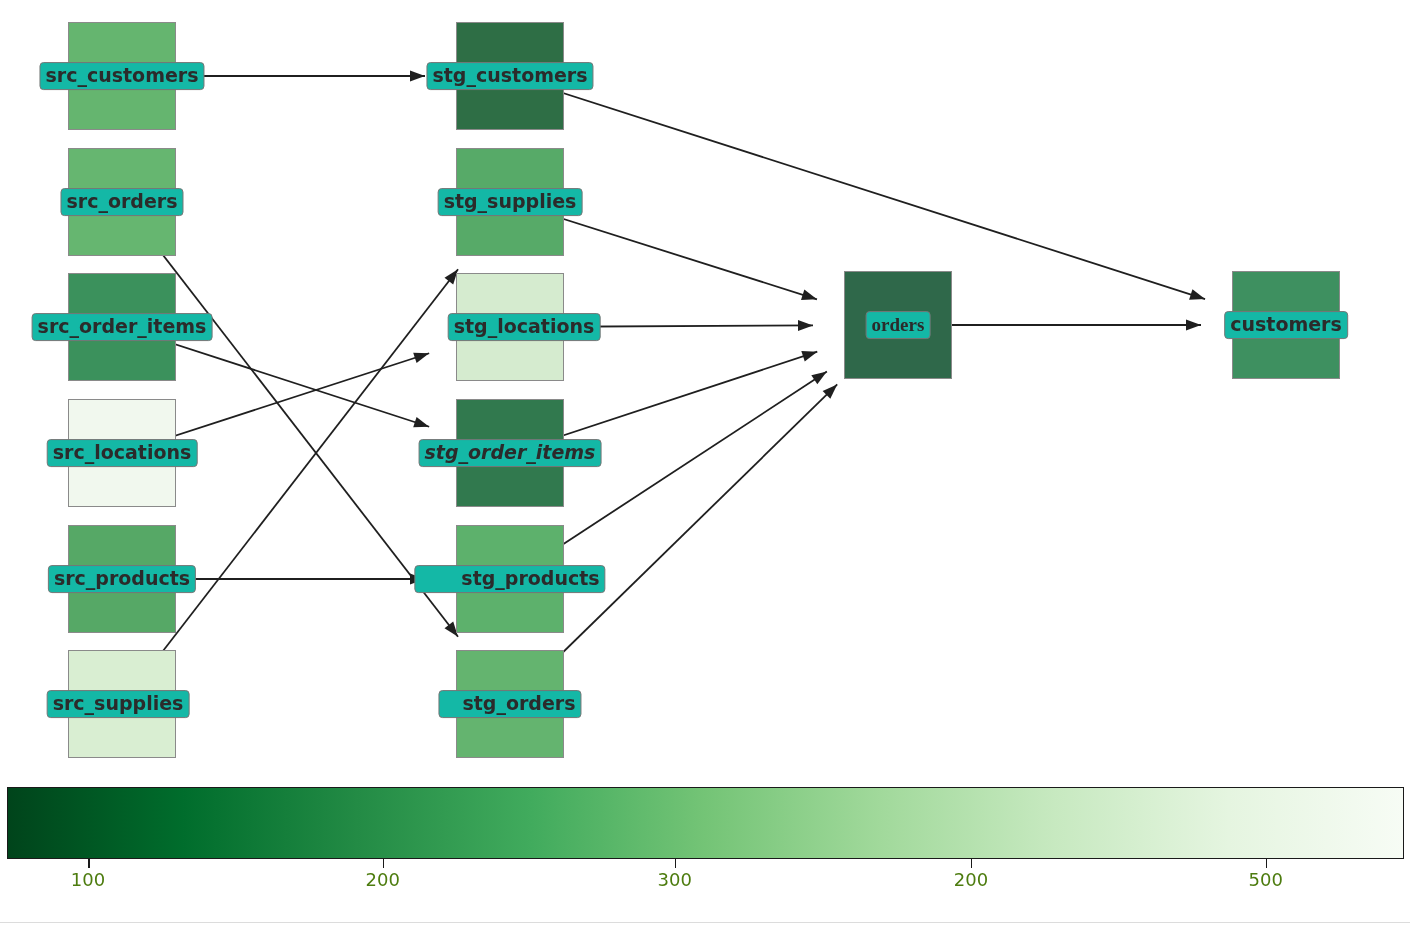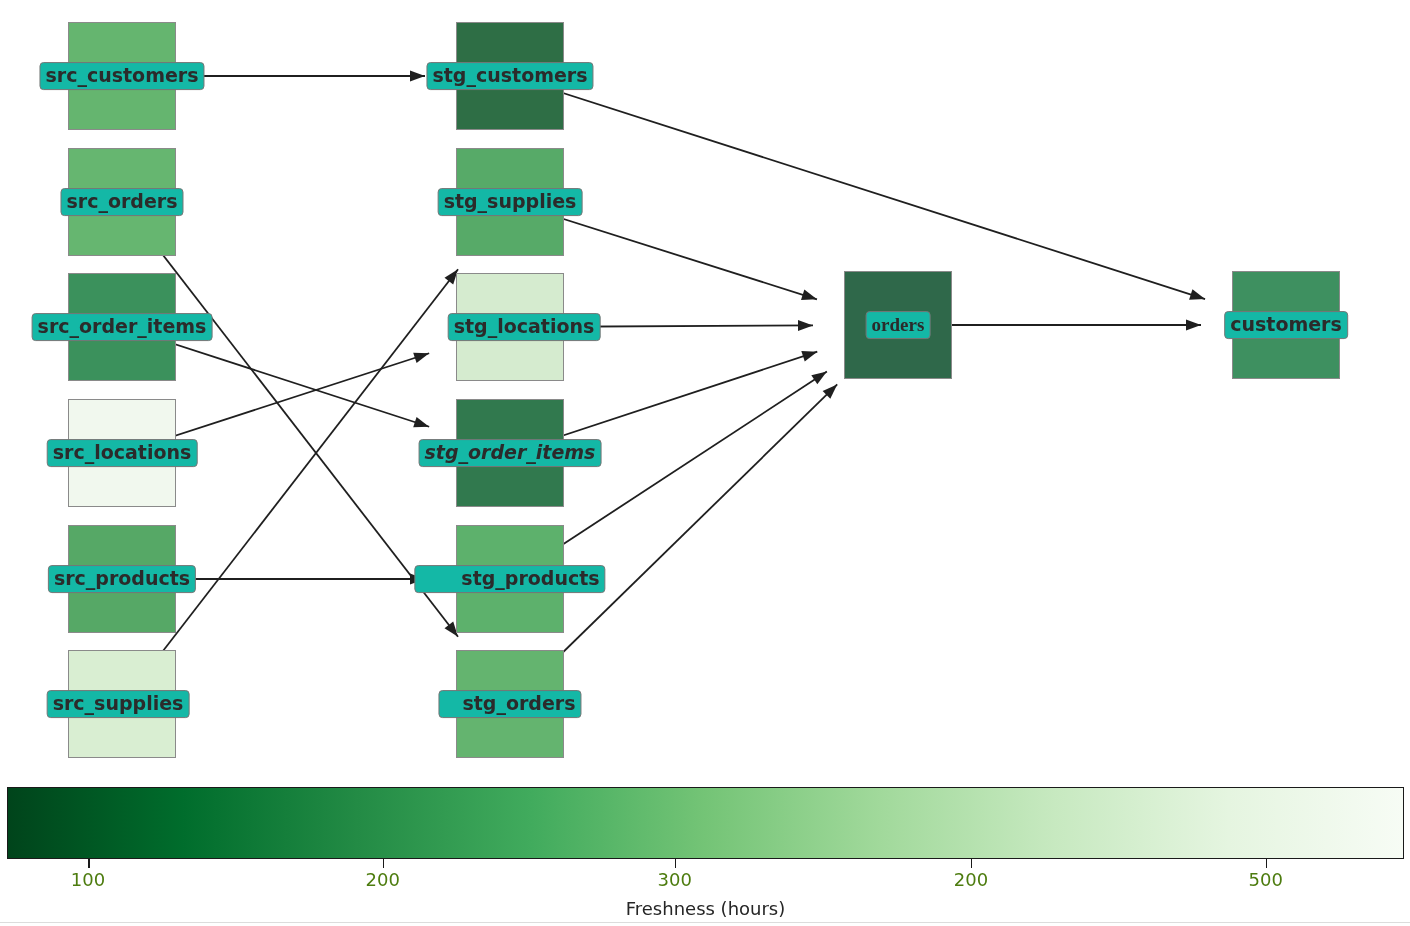--- a/index.html
+++ b/index.html
@@ -156,16 +156,15 @@
       <div class="cbar-tick-label" style="left: 88.026px;">100</div>
       <div class="cbar-tick-mark" style="left: 382.793px;"></div>
       <div class="cbar-tick-label" style="left: 382.793px;">200</div>
       <div class="cbar-tick-mark" style="left: 674.766px;"></div>
       <div class="cbar-tick-label" style="left: 674.766px;">300</div>
       <div class="cbar-tick-mark" style="left: 970.93px;"></div>
       <div class="cbar-tick-label" style="left: 970.93px;">200</div>
       <div class="cbar-tick-mark" style="left: 1265.7px;"></div>
       <div class="cbar-tick-label" style="left: 1265.7px;">500</div>
     </div>
-  <div id="cbar-axis-label">Freshness (hours)</div>
 
   <div id="bottom-hairline"></div>
 </div>
 
 </body></html>

